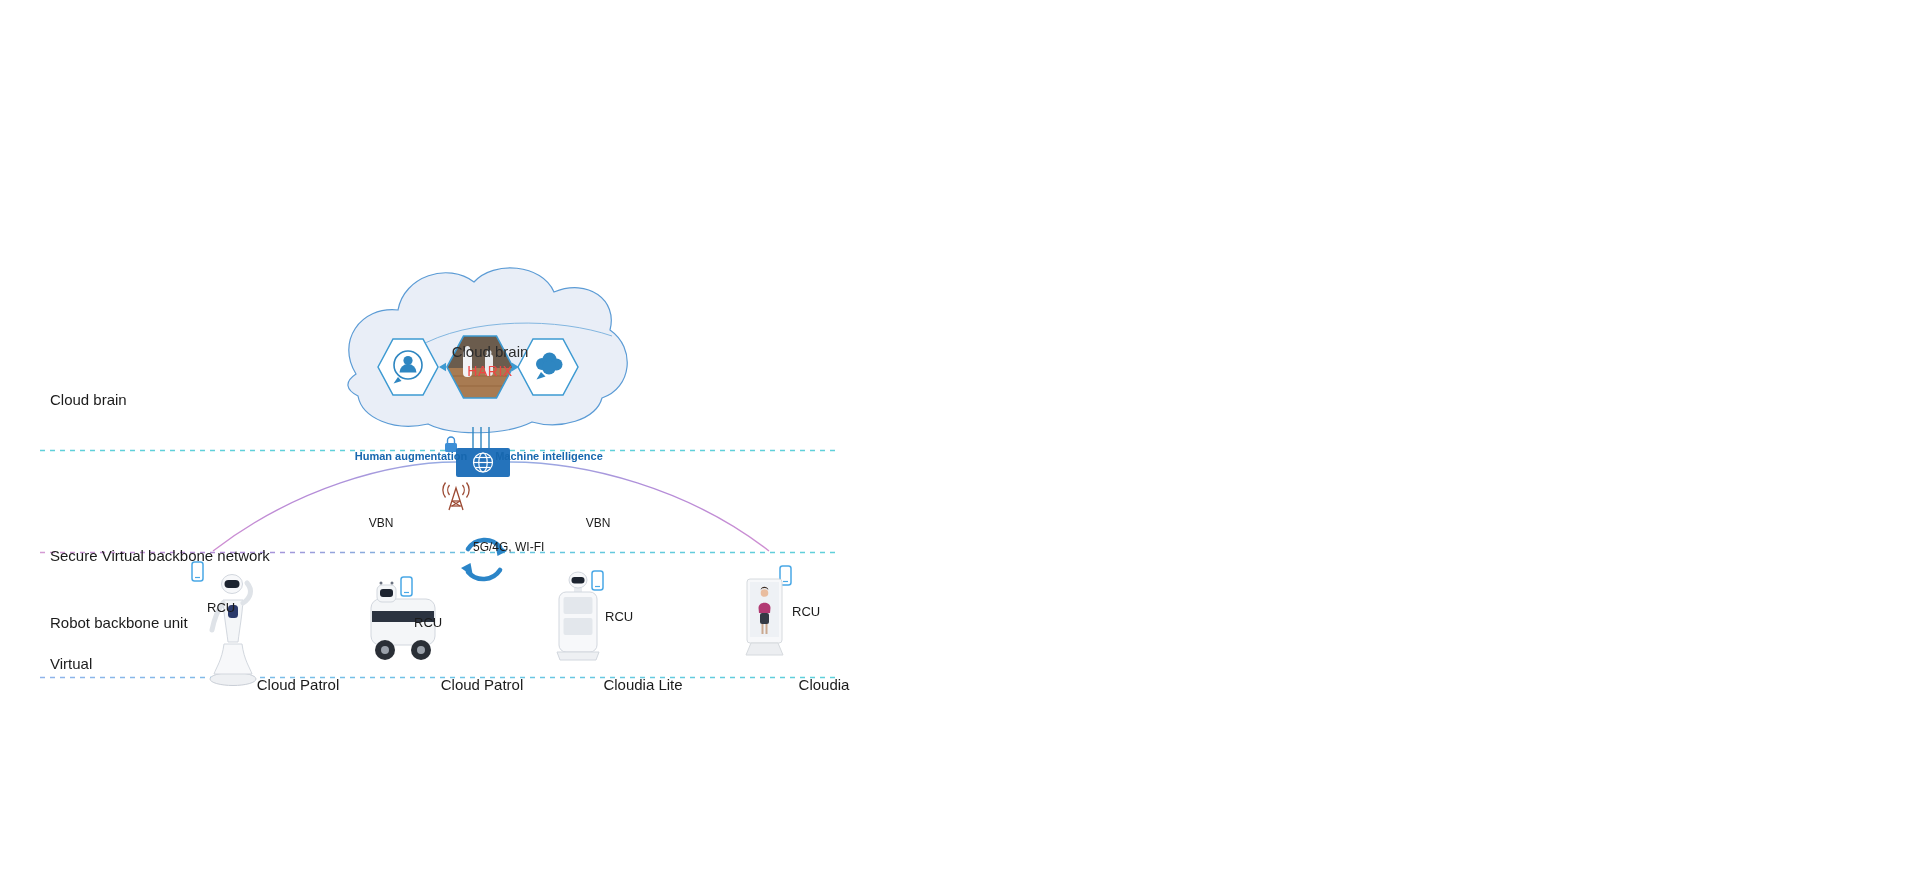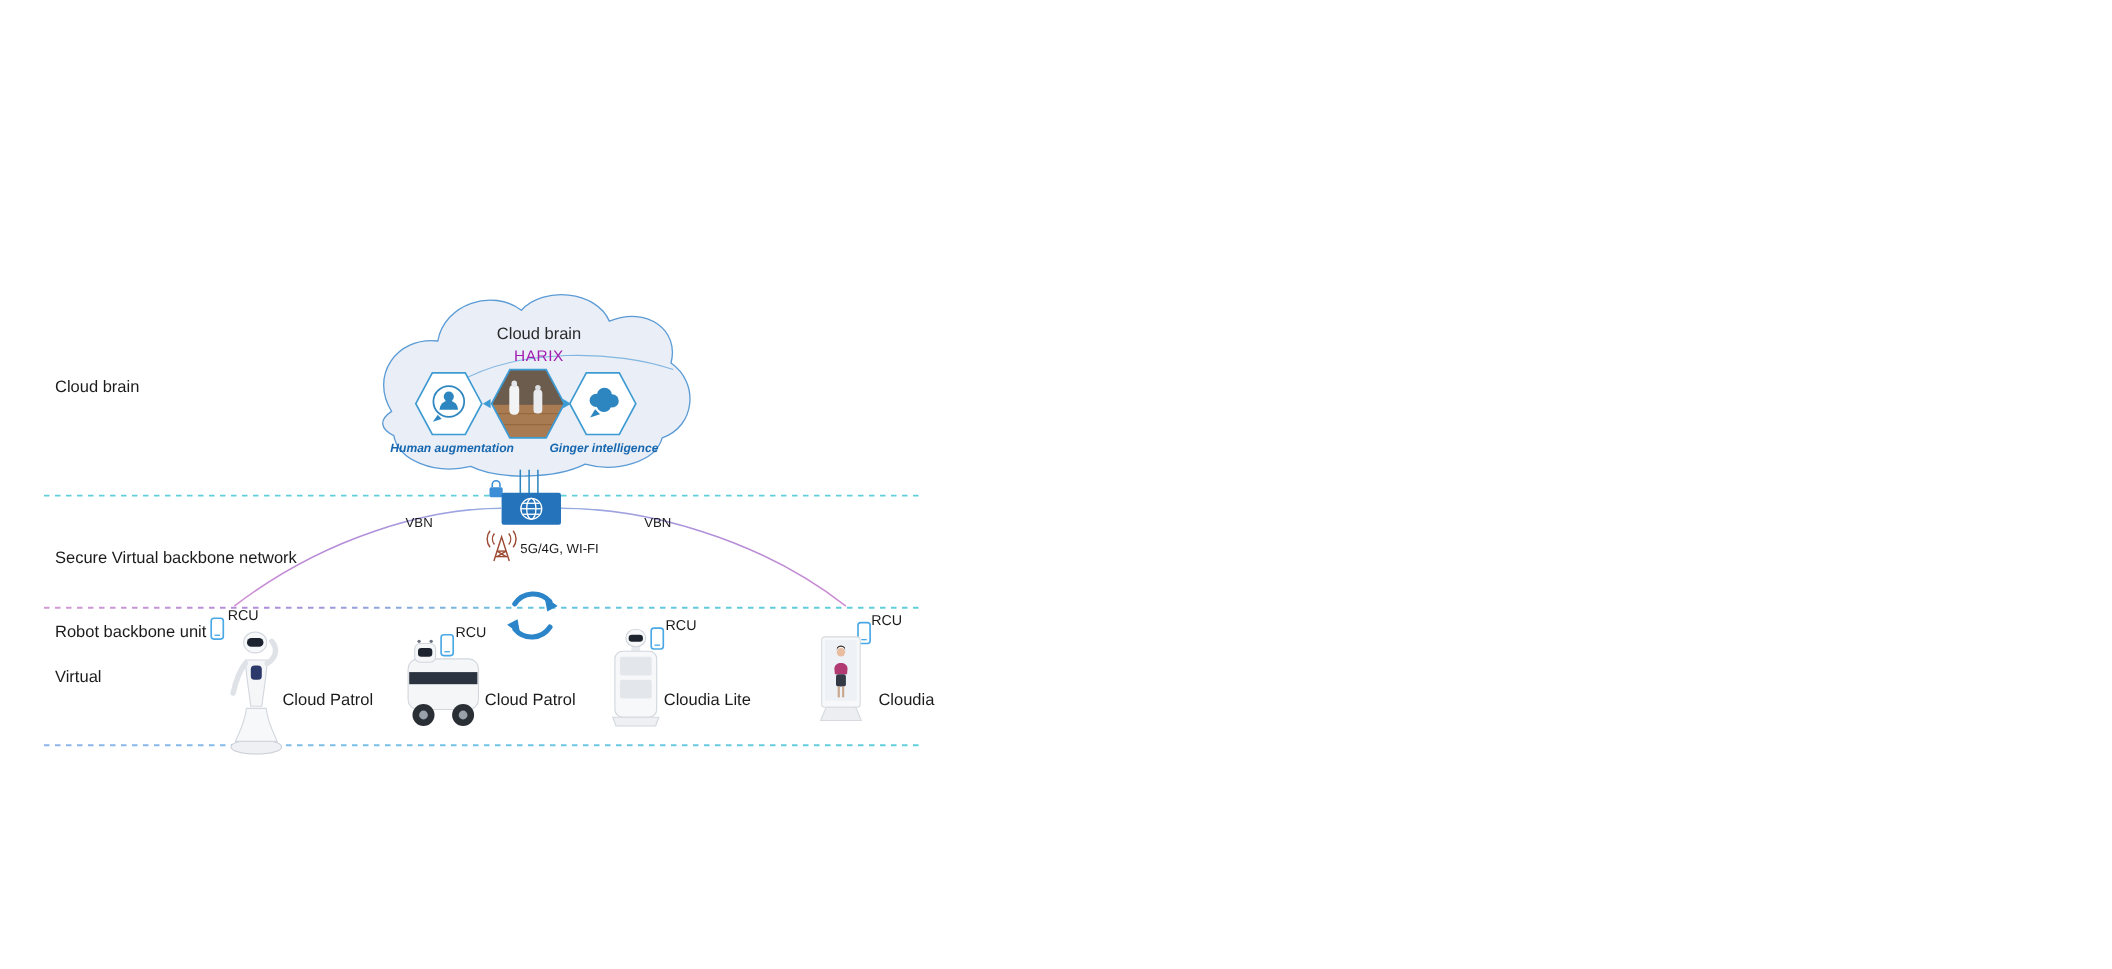--- a/index.html
+++ b/index.html
@@ -4,28 +4,28 @@
 <style>
   html,body{margin:0;padding:0;background:#fff;}
   .canvas{
     position:relative;
     width:1920px;height:881px;
     background:#ffffff;
     font-family:"Liberation Sans", sans-serif;
     overflow:hidden;
   }
   .art{position:absolute;left:0;top:0;width:1920px;height:881px;}
-  .t{position:absolute;color:#1b1b1b;white-space:nowrap;line-height:1.15;}
+  .t{position:absolute;color:#1b1b1b;white-space:nowrap;line-height:1.15;margin-top:48px;}
   .s15{font-size:15px;}
   .s14{font-size:12px;}
   .s13{font-size:13px;}
-  .cap{font-size:11px;font-weight:700;color:#1767ae;font-style:italic;}
+  .cap{font-size:11px;font-weight:700;color:#1767ae;}
   .c{transform:translateX(-50%);}
   .cloudtitle{font-size:15px;color:#2a2a2a;}
-  .harix{font-size:14px;color:#a21caf;letter-spacing:.5px;}
+  .harix{font-size:14px;color:#ef4444;letter-spacing:.5px;}
 </style>
 </head>
 <body>
 
 <div class="canvas">
 
   <svg class="art" viewBox="0 0 1920 881">
     <defs>
       <linearGradient id="arcL" gradientUnits="userSpaceOnUse" x1="456" y1="462" x2="213" y2="551">
         <stop offset="0" stop-color="#94aee4"></stop>
@@ -210,21 +210,21 @@
   </svg>
 
   <div class="t s15" style="left:50px;top:343px">Cloud brain</div>
   <div class="t s15" style="left:50px;top:499px">Secure Virtual backbone network</div>
   <div class="t s15" style="left:50px;top:566px">Robot backbone unit</div>
   <div class="t s15" style="left:50px;top:607px">Virtual</div>
 
   <div class="t cloudtitle c" style="left:490px;top:295px">Cloud brain</div>
   <div class="t harix c" style="left:490px;top:315px">HARIX</div>
   <div class="t cap c" style="left:411px;top:402px">Human augmentation</div>
-  <div class="t cap c" style="left:549px;top:402px">Ginger intelligence</div>
+  <div class="t cap c" style="left:549px;top:402px">Machine intelligence</div>
 
   <div class="t s14 c" style="left:381px;top:469px">VBN</div>
   <div class="t s14 c" style="left:598px;top:469px">VBN</div>
   <div class="t s14" style="left:473px;top:493px">5G/4G, WI-FI</div>
 
   <div class="t s13" style="left:207px;top:553px">RCU</div>
   <div class="t s13" style="left:414px;top:568px">RCU</div>
   <div class="t s13" style="left:605px;top:562px">RCU</div>
   <div class="t s13" style="left:792px;top:557px">RCU</div>
 

